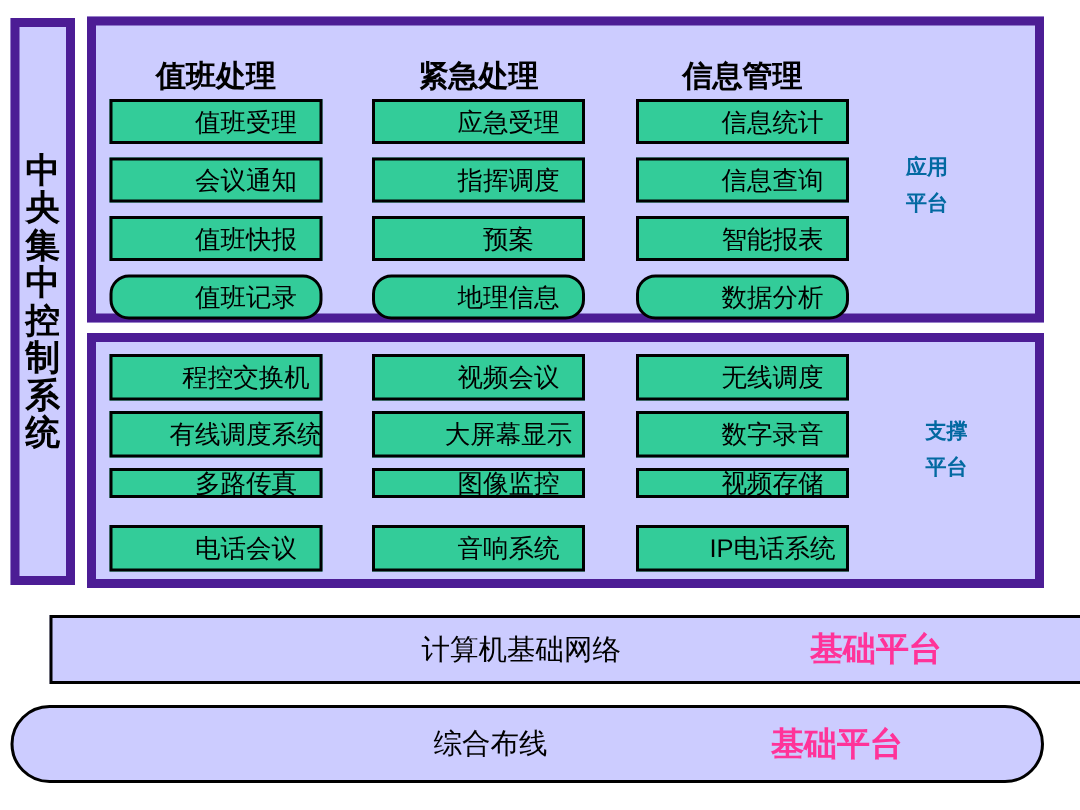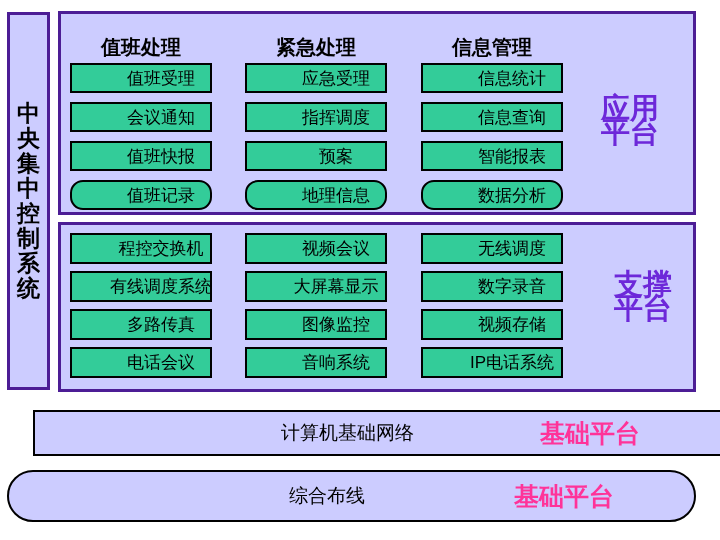--- a/index.html
+++ b/index.html
@@ -2,21 +2,21 @@
 <html><head>
 <meta charset="utf-8">
 <style>
   html,body{margin:0;padding:0;background:#ffffff;}
   .canvas{
     position:relative;width:720px;height:540px;background:#ffffff;
     font-family:"Liberation Sans","DejaVu Sans",sans-serif;color:#000;
     overflow:hidden;
   }
   .panel{
-    position:absolute;background:#ccccff;border:3px solid #4c1d95;box-sizing:border-box;
+    position:absolute;background:#ccccff;border:6px solid #4c1d95;box-sizing:border-box;
   }
   
   .sidebar{
     left:7px;top:12px;width:43px;height:378px;
     display:flex;align-items:center;justify-content:center;
   }
   .vtext{
     width:25px;font-weight:bold;font-size:23px;line-height:25px;
     text-align:center;word-break:break-all;letter-spacing:0;
   }
@@ -30,43 +30,43 @@
     font-weight:bold;font-size:20px;white-space:nowrap;
   }
   .btn{
     position:absolute;left:0;width:100%;height:30px;background:#33cc99;
     border:2px solid #000;box-sizing:border-box;
     display:flex;align-items:center;justify-content:center;
     font-size:17px;white-space:nowrap;padding-left:40px;
   }
   .ar0{top:49px;} .ar1{top:88px;} .ar2{top:127px;} .ar3{top:166px;border-radius:13px;}
   .sr0{top:8px;height:31px;} .sr1{top:46px;height:31px;}
-  .sr2{top:84px;height:31px;} .sr3{top:122px;height:31px;}
+  .sr2{top:84px;height:20px;} .sr3{top:122px;height:31px;}
   .plabel{
-    position:absolute;color:#6d28d9;font-weight:bold;font-size:29px;
+    position:absolute;color:#0369a1;font-weight:bold;font-size:14px;
     line-height:24px;white-space:nowrap;
   }
   #app-label{left:540px;top:82px;}
   #support-label{left:553px;top:47px;}
   
   .bar{
     position:absolute;left:7px;width:689px;background:#ccccff;
     border:2px solid #000;box-sizing:border-box;
   }
   #bar-0{top:410px;height:46px;margin-left:26px;}
   #bar-1{top:470px;height:52px;border-radius:26px;}
   .btitle{
     position:absolute;top:50%;transform:translateY(-50%);
     font-size:19px;white-space:nowrap;
   }
   #bar-0 .btitle{left:246px;}
   #bar-1 .btitle{left:280px;}
   .blabel{
     position:absolute;left:505px;top:50%;transform:translateY(-50%);
-    color:#ff3399;font-weight:bold;font-size:25px;white-space:nowrap;
+    color:#ff3399;font-weight:bold;font-size:22px;white-space:nowrap;
   }
 </style>
 </head>
 <body>
 
 <div class="canvas">
 
   <div class="panel sidebar">
     <div class="vtext">中央集中控制系统</div>
   </div>

